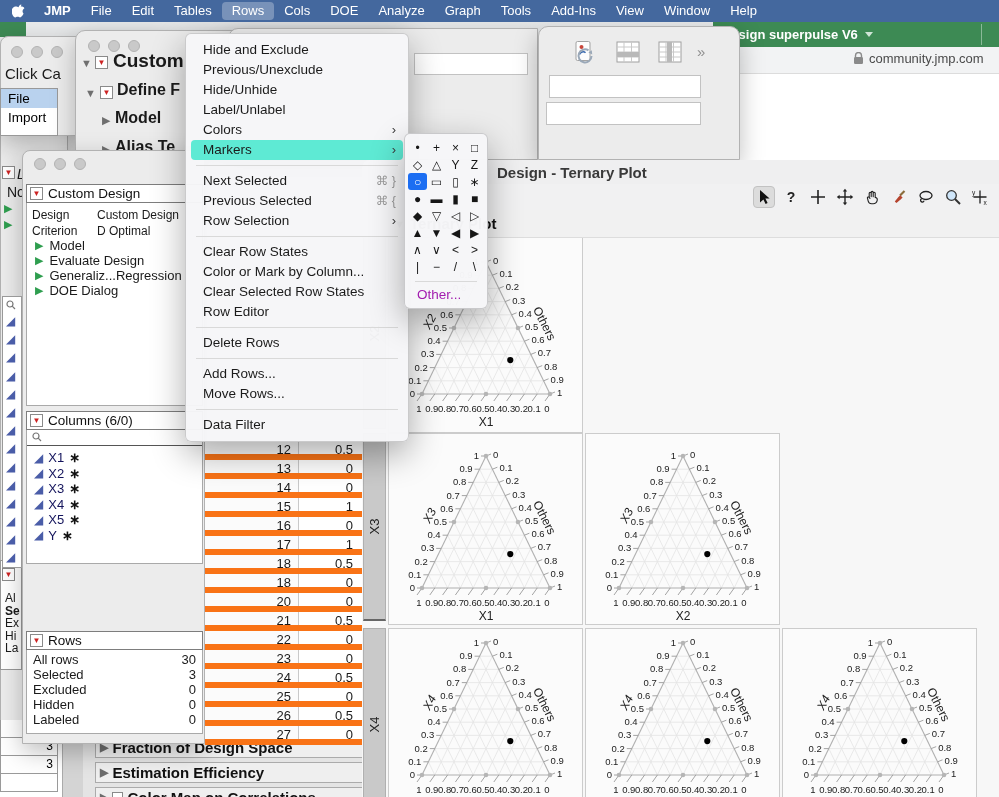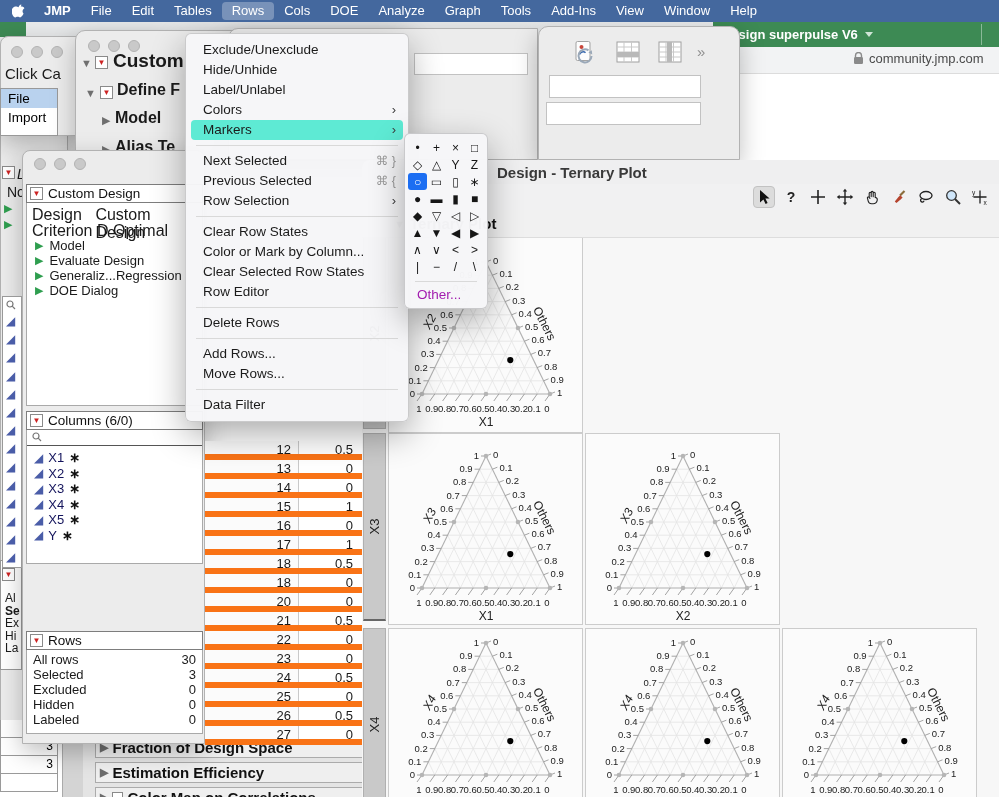--- a/index.html
+++ b/index.html
@@ -23,21 +23,21 @@
   
   .win{background:#ececec;border:1px solid #b2b2b2;box-shadow:0 8px 24px rgba(0,0,0,.25);box-sizing:border-box;}
   .lights{display:flex;gap:8px;}
   .light{width:12px;height:12px;border-radius:50%;background:#c9c9c9;border:1px solid #b3b3b3;box-sizing:border-box;}
   .rtbox{display:inline-flex;width:13px;height:13px;background:#fff;border:1px solid #8a8a8a;align-items:center;justify-content:center;font-size:8px;color:#cc2222;box-sizing:border-box;}
   .garrow{color:#2f9e4f;font-size:11px;}
   .dim{color:#6f6f6f;}
   
   .panel{background:#fff;border:1px solid #a9a9a9;box-sizing:border-box;}
   .phead{display:flex;align-items:center;gap:5px;height:19px;border:1px solid #7d7d7d;background:#fff;padding-left:3px;font-size:13.5px;color:#111;box-sizing:border-box;margin:-1px;}
-  .prow{display:flex;font-size:16px;color:#1a1a1a;height:16px;align-items:flex-start;}
+  .prow{display:flex;font-size:12px;color:#1a1a1a;height:16px;align-items:flex-end;}
   .tree-item{display:flex;align-items:center;gap:6px;font-size:13px;color:#1a1a1a;height:15px;padding-left:8px;}
   .colitem{display:flex;align-items:center;gap:5px;font-size:13px;height:15.5px;padding-left:7px;color:#14145c;}
   .colitem .tri{color:#4a5da8;font-size:12px;}
   .colitem .ast{font-weight:bold;font-size:13px;color:#111;}
   .statrow{display:flex;justify-content:space-between;font-size:13px;color:#1a1a1a;height:15px;padding:0 6px 0 6px;}
   
   #dtable{left:205px;top:441px;width:157px;background:#fff;border-right:1px solid #a5a5a5;z-index:12;}
   .trow{display:flex;height:19px;border-bottom:6px solid #f97316;font-size:13px;color:#1a1a1a;box-sizing:border-box;}
   .tnum{width:93px;text-align:right;padding-right:7px;box-sizing:border-box;line-height:18px;background:#fbfbfb;}
   .tval{width:64px;text-align:right;padding-right:9px;box-sizing:border-box;line-height:18px;border-left:1px solid #c9c9c9;background:#fff;}
@@ -1134,21 +1134,24 @@
           <text font-size="12" font-style="italic" fill="#222" text-anchor="middle" transform="translate(44.2 75.4) rotate(-63)">X4</text>
           <text font-size="12" fill="#222" text-anchor="middle" transform="translate(151.8 77.4) rotate(63)">Others</text>
           <text x="97" y="178" font-size="12" fill="#222" text-anchor="middle">X3</text>
           <circle cx="121.3" cy="112.1" r="3.1" fill="#000"></circle>
         </svg>
       </div>
     </div>
 
   <div class="abs" id="rowsmenu">
       <div class="mi">
-        <span>Exclude/Unexclude</span>
+        <span>Hide and Exclude</span>
+      </div>
+      <div class="mi">
+        <span>Previous/Unexclude</span>
       </div>
       <div class="mi">
         <span>Hide/Unhide</span>
       </div>
       <div class="mi">
         <span>Label/Unlabel</span>
       </div>
       <div class="mi">
         <span>Colors</span>
         <span class="sub">›</span>

